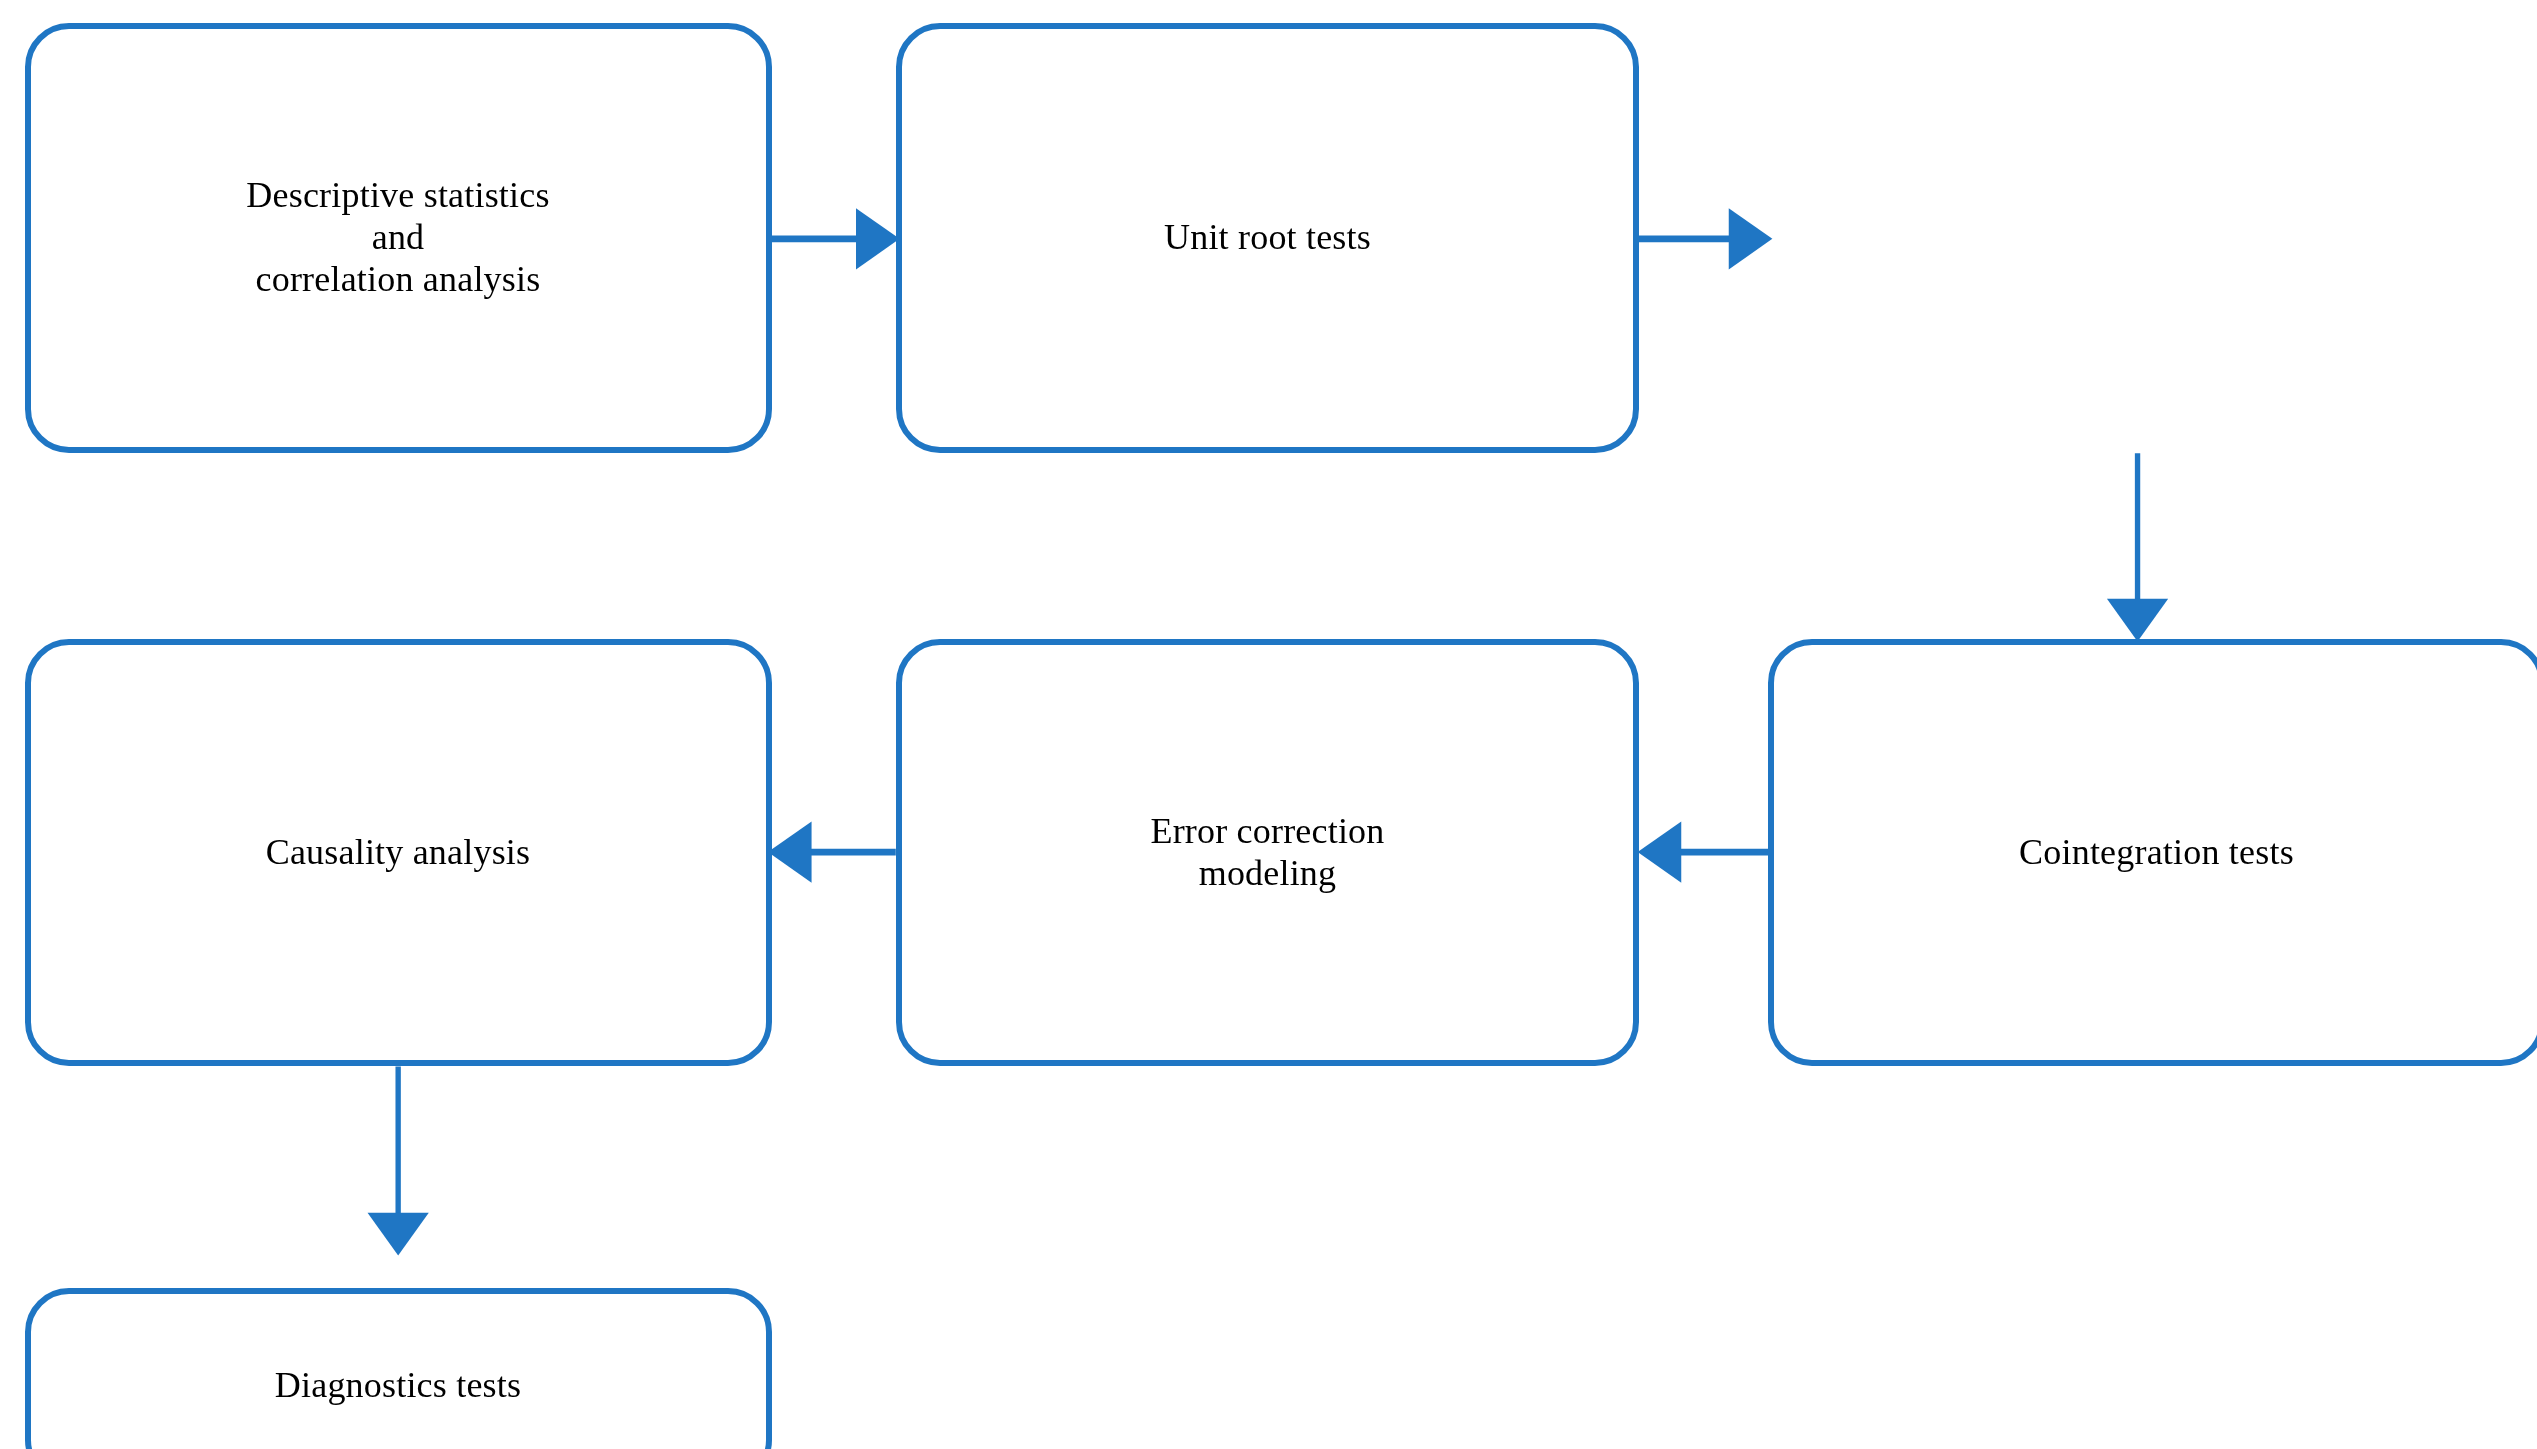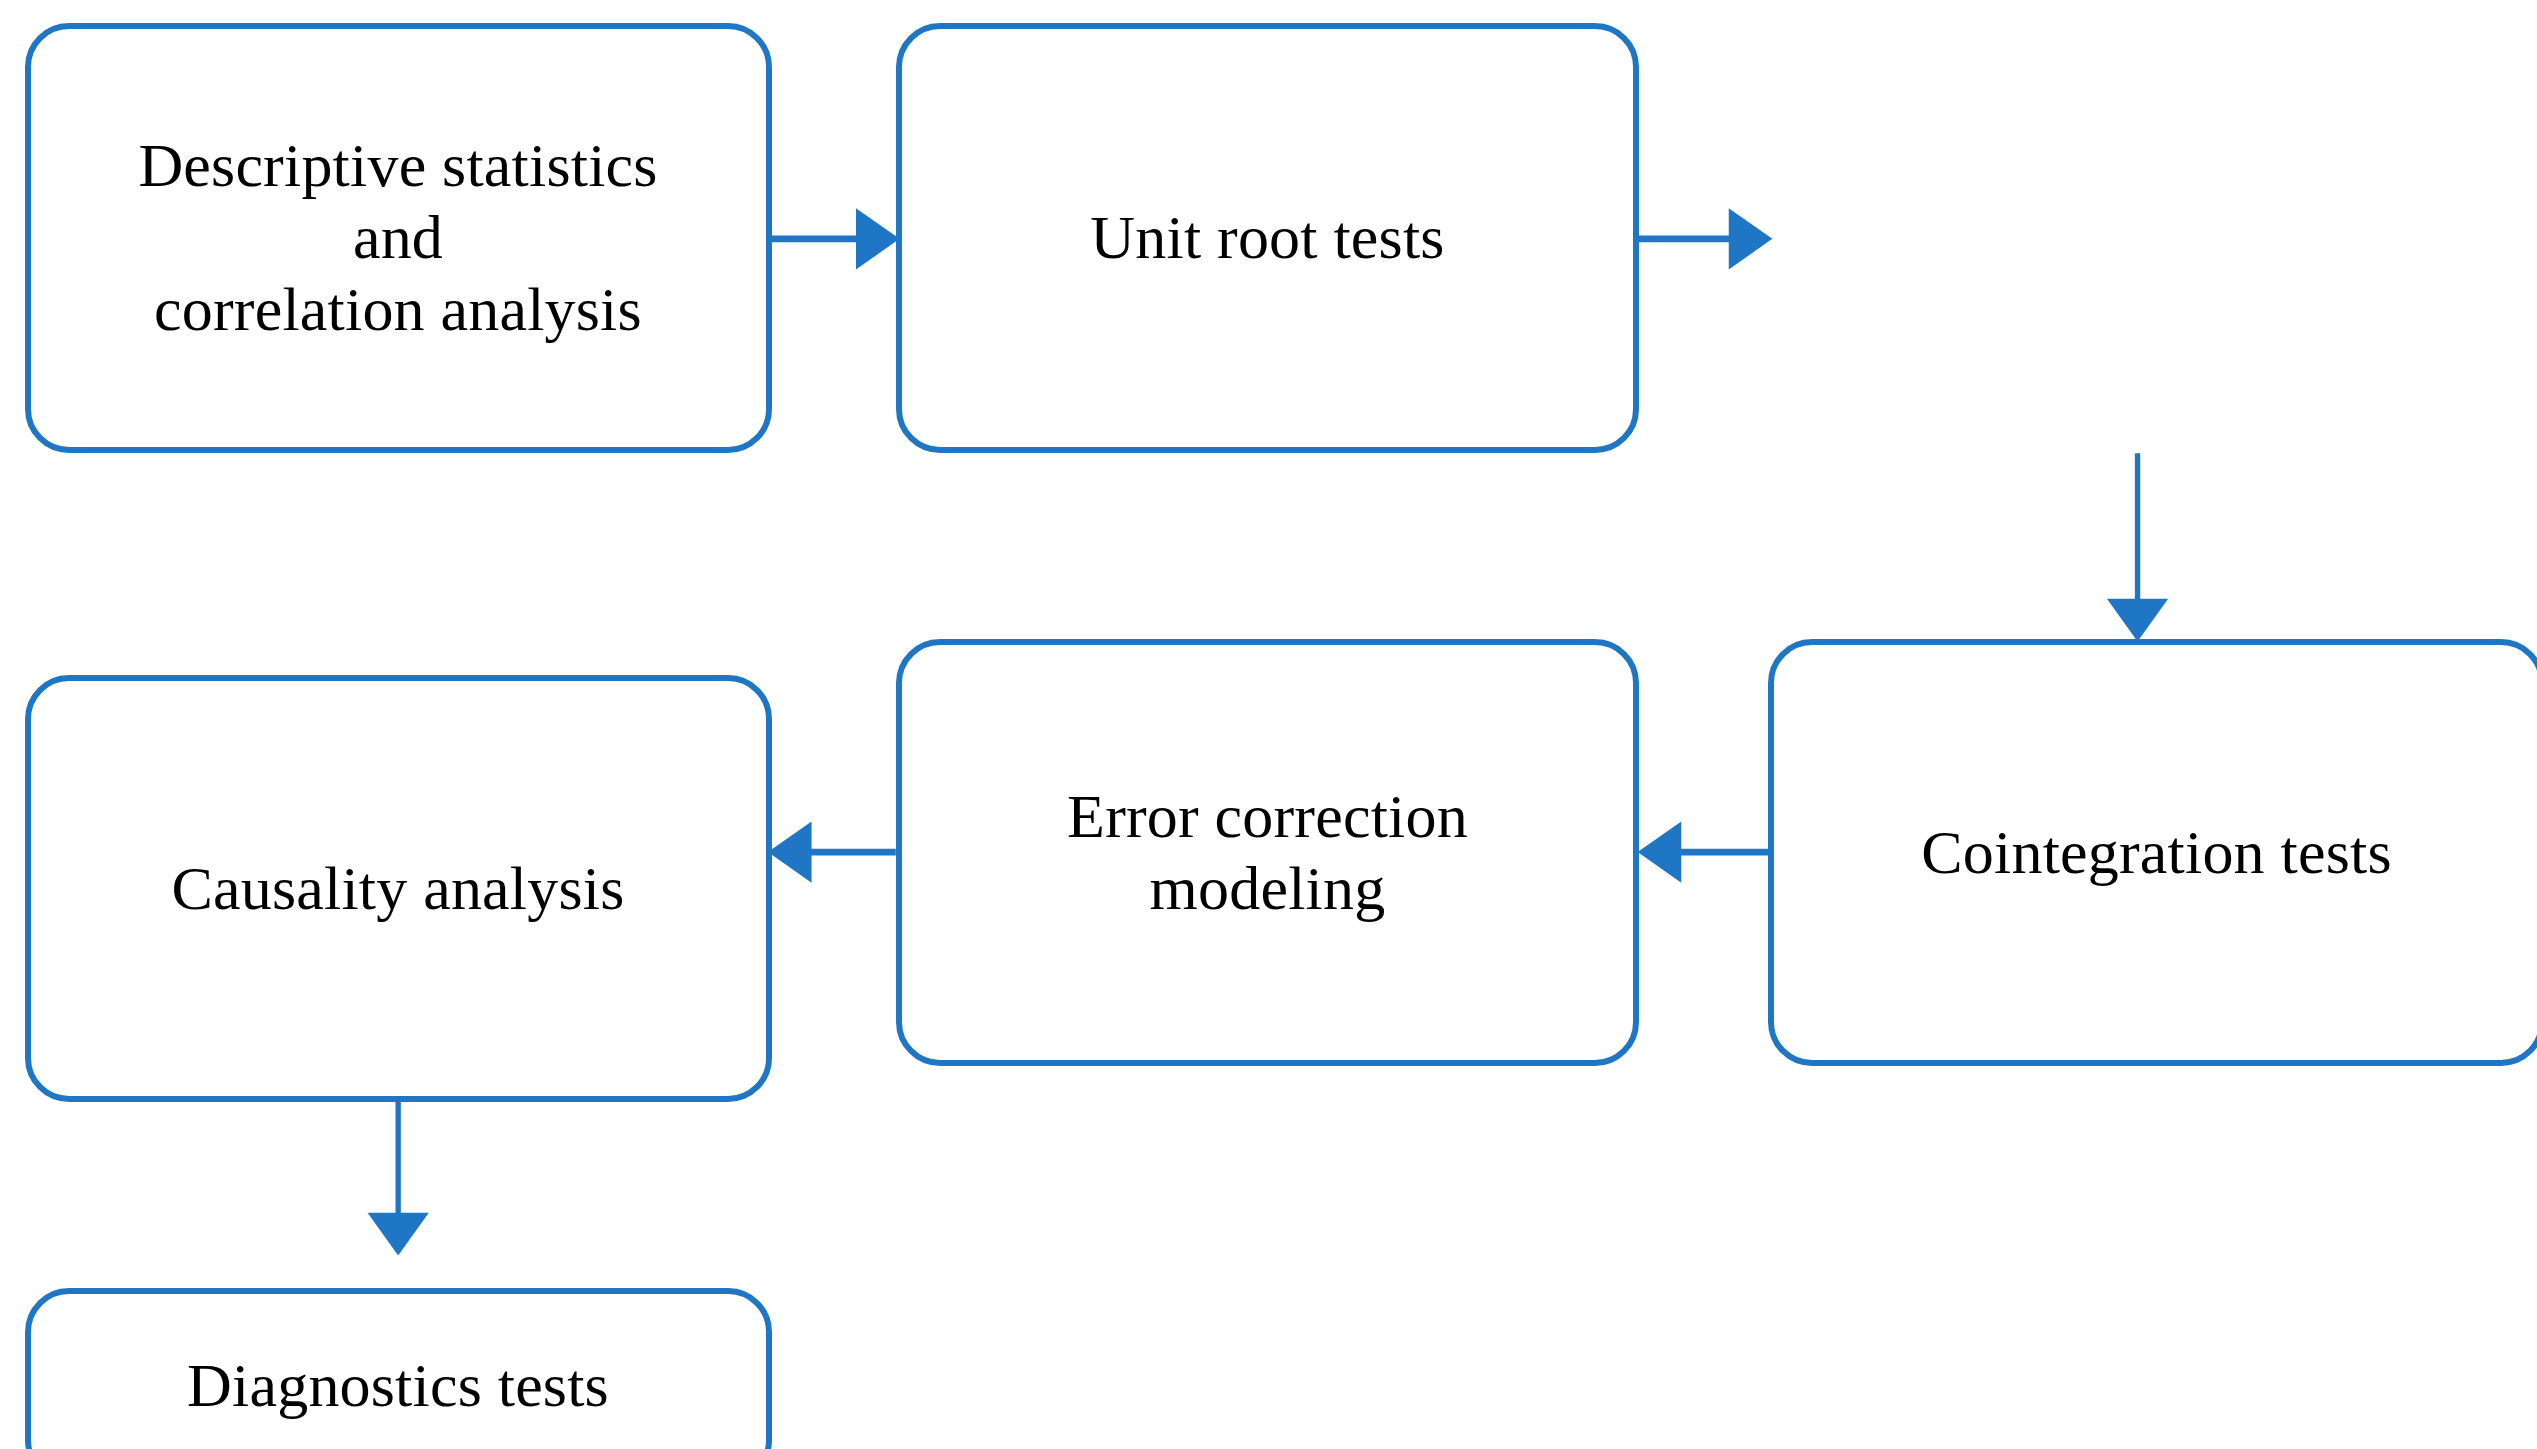--- a/index.html
+++ b/index.html
@@ -26,40 +26,40 @@
     box-sizing: border-box;
     background: #ffffff;
     border: 6.9px solid #1f76c4;
     border-radius: 44px;
     display: flex;
     align-items: center;
     justify-content: center;
     text-align: center;
   }
   .node-label {
-    font-size: 62px;
+    font-size: 36px;
     line-height: 1.16;
     color: #000000;
     letter-spacing: 0.2px;
     white-space: pre-line;
     padding: 0 20px;
   }
   .connector-layer {
     position: absolute;
     left: 0;
     top: 0;
     width: 2538px;
     height: 1450px;
     pointer-events: none;
   }
   
   #node-descriptive      { left: 24.5px;   top: 23px;   width: 747px;  height: 430px; }
   #node-unit-root        { left: 896px; top: 23px;   width: 743px;  height: 430px; justify-content: center; }
   #node-structural-break { left: 1768px; top: 23px;   width: 750px;  height: 430px; }
-  #node-causality        { left: 24.5px;   top: 639px;  width: 747px;  height: 427px; margin-top: 36px; }
+  #node-causality        { left: 24.5px;   top: 639px;  width: 747px;  height: 427px; }
   #node-error-correction { left: 896px; top: 639px;  width: 743px;  height: 427px; }
   #node-cointegration    { left: 1768px; top: 639px;  width: 777px;  height: 427px; }
   #node-diagnostics      { left: 24.5px;   top: 1288px; width: 747px;  height: 196px; justify-content: center; }
 </style>
 </head>
 <body>
 
 <div id="flowchart-canvas">
 
   <svg class="connector-layer" viewBox="0 0 3315 1894" width="2538" height="1450" xmlns="http://www.w3.org/2000/svg">

